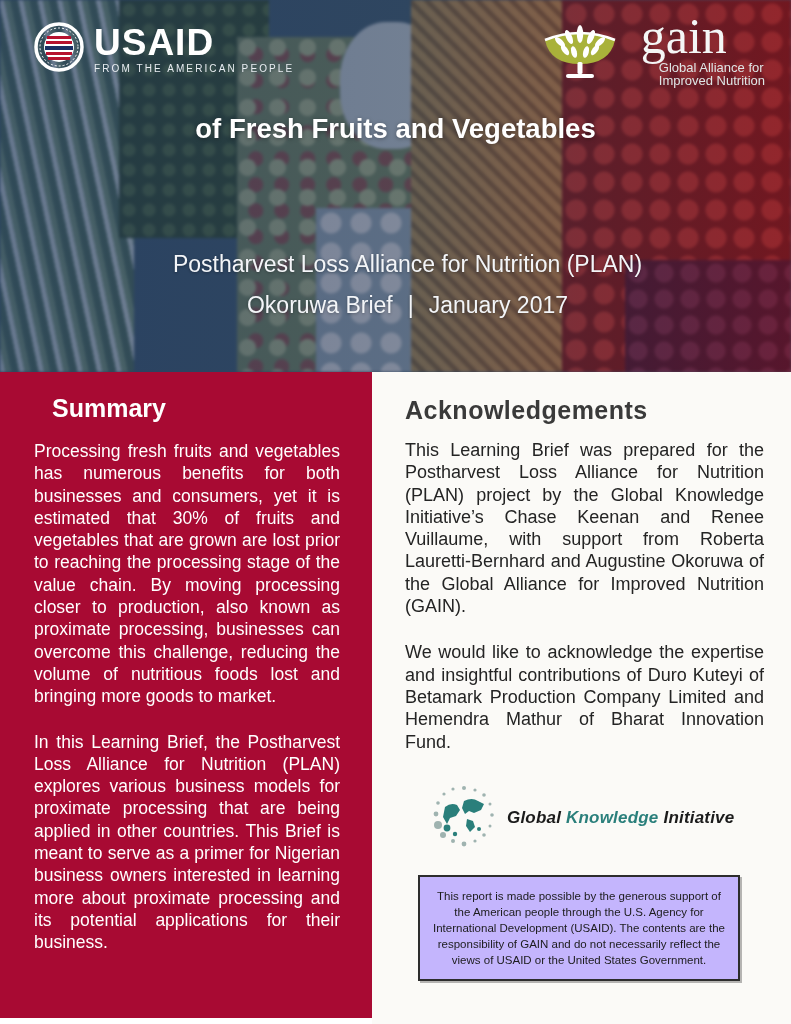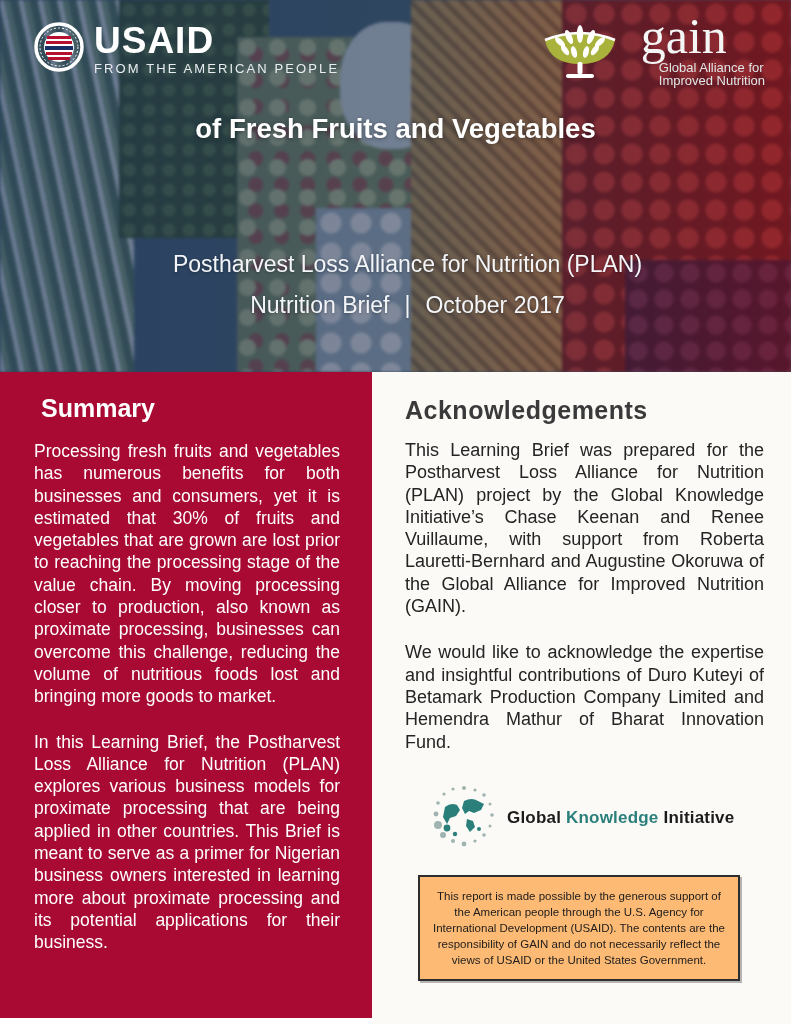--- a/index.html
+++ b/index.html
@@ -28,52 +28,52 @@
                repeating-linear-gradient(-45deg,rgba(0,0,0,0) 0 7px,rgba(60,40,10,.35) 7px 12px),#b5883a;}
   .v-tomatoes{left:71%;top:0;width:29%;height:100%;
     background:radial-gradient(circle,#c13a2a 0 10px,#7e2017 11px);background-size:28px 28px;}
   .v-onions-red{left:79%;top:70%;width:21%;height:30%;
     background:radial-gradient(circle,#6e3450 0 9px,#471f33 10px);background-size:26px 26px;}
   .hero-overlay{position:absolute;inset:0;
     background:linear-gradient(90deg,rgba(21,44,92,.58) 0%,rgba(24,44,86,.50) 52%,rgba(64,22,60,.42) 76%,rgba(112,10,38,.46) 100%);}
   
   .usaid{position:absolute;top:22px;left:34px;display:flex;align-items:center;gap:10px;z-index:3;}
   .usaid-text .word{color:#fff;font-weight:bold;font-size:37px;letter-spacing:1px;line-height:36px;}
-  .usaid-text .tag{color:#e9edf2;font-size:13px;letter-spacing:2.1px;margin-top:2px;}
+  .usaid-text .tag{color:#e9edf2;font-size:10px;letter-spacing:2.1px;margin-top:2px;}
   
   .gain{position:absolute;top:12px;right:26px;display:flex;align-items:flex-start;gap:20px;z-index:3;}
   .gain-right{display:flex;flex-direction:column;}
   .gain-word{font-family:"Liberation Serif", serif;color:#f4f6f6;font-size:50px;line-height:48px;font-weight:400;}
   .gain-sub{color:#dfe6e6;font-size:13px;line-height:13px;margin-top:1px;margin-left:18px;}
   
   .title{position:absolute;top:106px;left:0;width:100%;text-align:center;z-index:3;
     color:#ffffff;font-weight:bold;font-size:27.5px;line-height:45px;
     text-shadow:0 1px 4px rgba(0,0,0,.35);}
   .subtitle{position:absolute;top:244px;left:12px;width:100%;text-align:center;z-index:3;
     color:#f3f5f8;font-size:23px;line-height:41px;font-weight:400;
     text-shadow:0 1px 3px rgba(0,0,0,.3);}
   .subtitle .sep{margin:0 15px;}
   
   .columns{display:flex;align-items:stretch;height:652px;background:#ffffff;}
   .summary-col{width:372px;box-sizing:border-box;background:#A80A33;
     padding:12px 32px 16px 34px;margin-bottom:6px;}
-  .summary-col h2{color:#ffffff;font-size:25px;margin:10px 0 17px 7px;}
+  .summary-col h2{color:#ffffff;font-size:25px;margin:10px 0 17px 18px;}
   .summary-col p{color:#ffffff;font-size:17.5px;line-height:22.3px;text-align:justify;
     margin:0 0 23px 0;}
   .ack-col{flex:1;box-sizing:border-box;background:#fbfaf7;padding:14px 27px 0 33px;}
   .ack-col h2{color:#3a3a3a;font-size:25px;margin:10px 0 14px 0;letter-spacing:.5px;}
   .ack-col p{color:#242424;font-size:18px;line-height:22.3px;text-align:justify;margin:0 0 24px 0;}
   
-  .gki{display:flex;align-items:center;gap:10px;margin:30px 0 22px 26px;}
+  .gki{display:flex;align-items:center;gap:10px;margin:30px 0 22px 26px;font-style:italic;}
   .gki-text{font-size:17px;font-weight:bold;color:#1b1b1b;letter-spacing:.2px;}
   .gki-text .teal{color:#2A7F7B;}
   
   .disclaimer{box-sizing:border-box;width:322px;margin-left:13px;
     border:2px solid #2d2d2d;box-shadow:2px 2px 0 rgba(0,0,0,.28);
-    background:#fdba74;padding:11px 10px;}
+    background:#c4b5fd;padding:11px 10px;}
   .disclaimer p{margin:0;color:#1c1c1c;font-size:11.5px;line-height:16px;text-align:center;}
 </style>
 </head>
 <body>
 
 <div class="page">
 
   <header class="hero">
     <div class="veg">
       <div class="v v-scallions"></div>
@@ -135,21 +135,21 @@
       </span>
     </div>
 
     <div class="title">
       <div>of Fresh Fruits and Vegetables</div>
     </div>
 
     <div class="subtitle">
       <div>Postharvest Loss Alliance for Nutrition (PLAN)</div>
       <div>
-        <span>Nutrition Brief</span><span class="sep">|</span><span>October 2017</span>
+        <span>Okoruwa Brief</span><span class="sep">|</span><span>January 2017</span>
       </div>
     </div>
   </header>
 
   <main class="columns">
 
     <aside class="summary-col">
       <h2>Summary</h2>
       <p>Processing fresh fruits and vegetables has numerous benefits for both businesses and consumers, yet it is estimated that 30% of fruits and vegetables that are grown are lost prior to reaching the processing stage of the value chain. By moving processing closer to production, also known as proximate processing, businesses can overcome this challenge, reducing the volume of nutritious foods lost and bringing more goods to market.</p>
       <p>In this Learning Brief, the Postharvest Loss Alliance for Nutrition (PLAN) explores various business models for proximate processing that are being applied in other countries. This Brief is meant to serve as a primer for Nigerian business owners interested in learning more about proximate processing and its potential applications for their business.</p>

